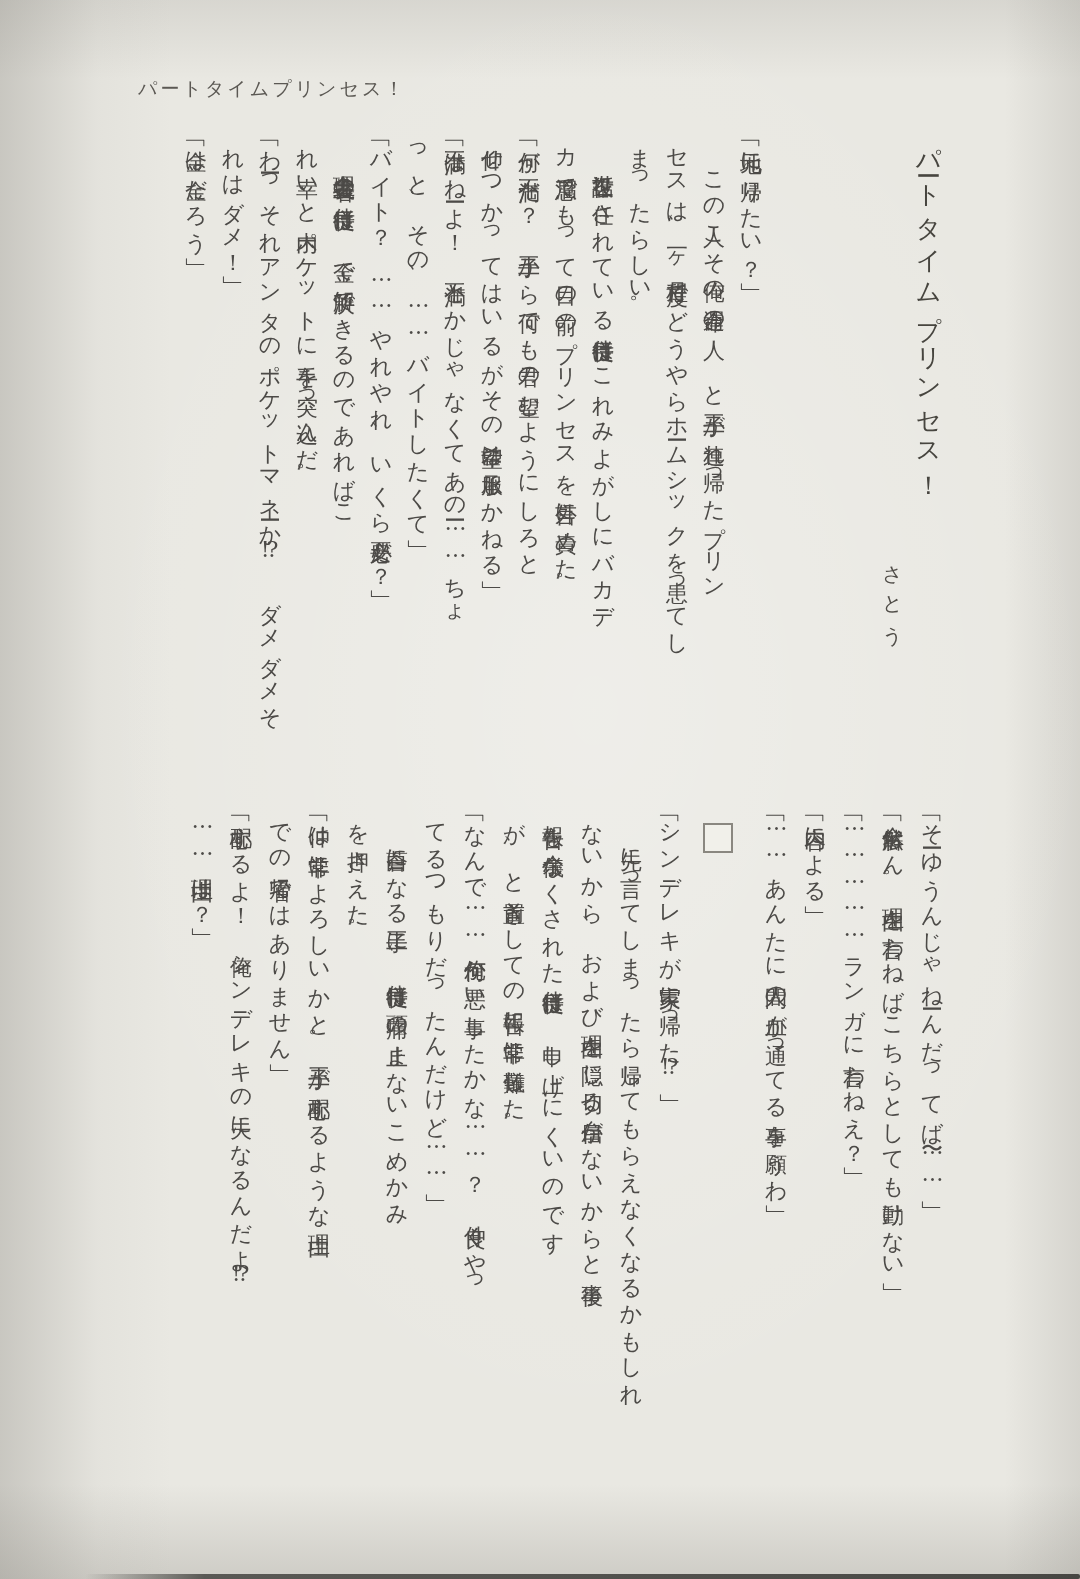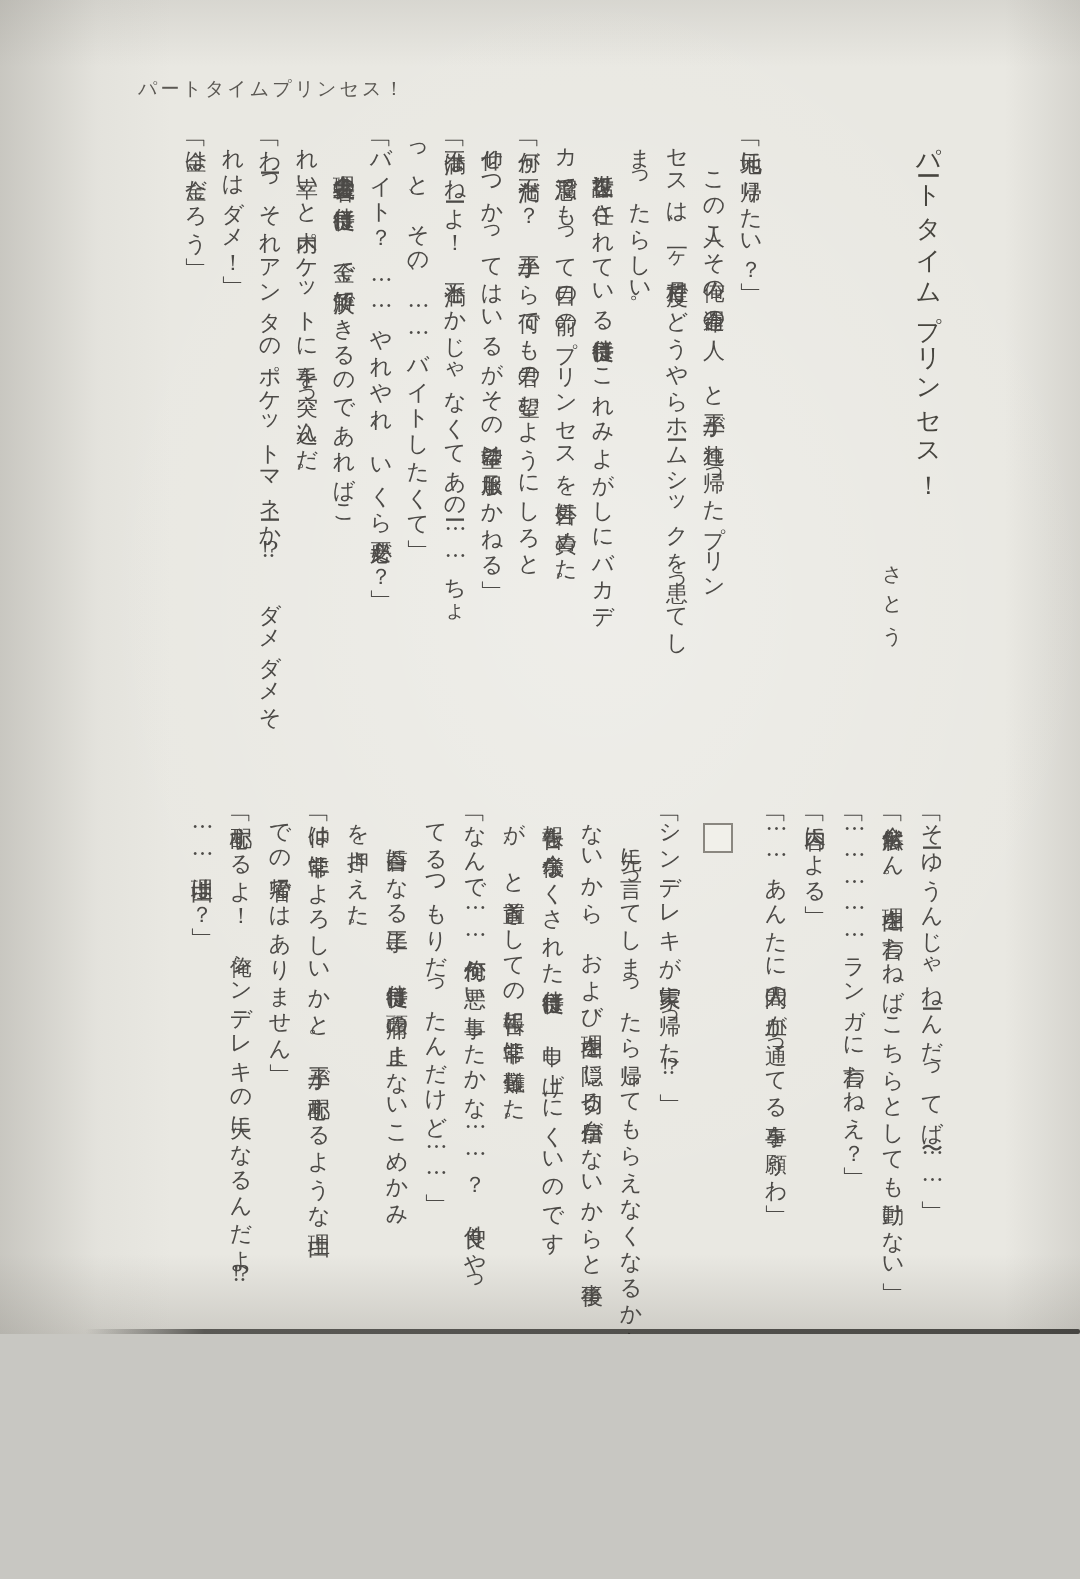--- a/index.html
+++ b/index.html
@@ -1,18 +1,18 @@
 <!DOCTYPE html>
 <html lang="ja"><head>
 <meta charset="utf-8">
 <style>
   html,body { margin:0; padding:0; background:#c8c7c2; }
   .page {
     position:relative;
-    width:1080px; height:1334px;
+    width:1080px; height:1579px;
     margin:0 auto;
     background:#e9e8e2;
     overflow:hidden;
     font-family:"DejaVu Serif", serif;
     color:#4c4a47;
   }
   
   .page::before {
     content:""; position:absolute; inset:0; pointer-events:none;
     background:

